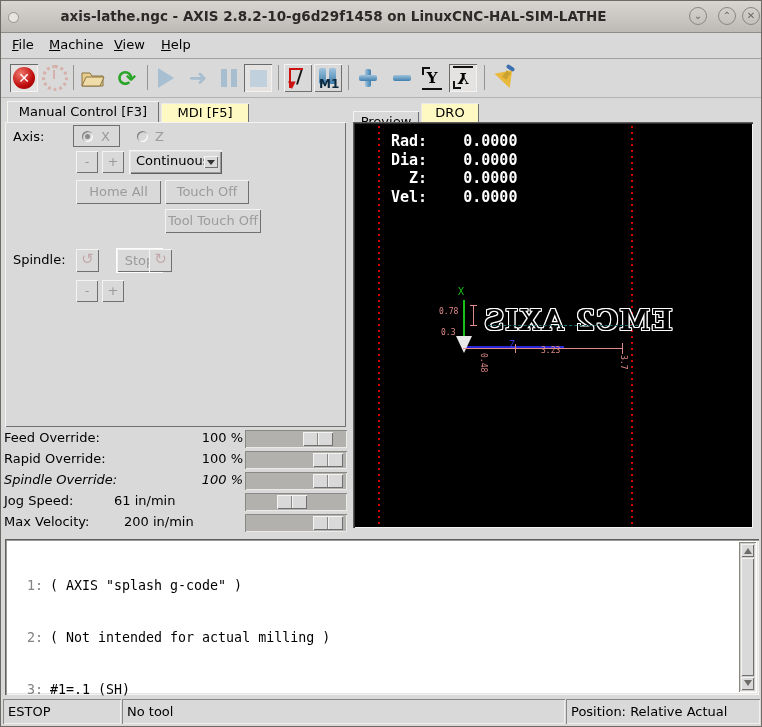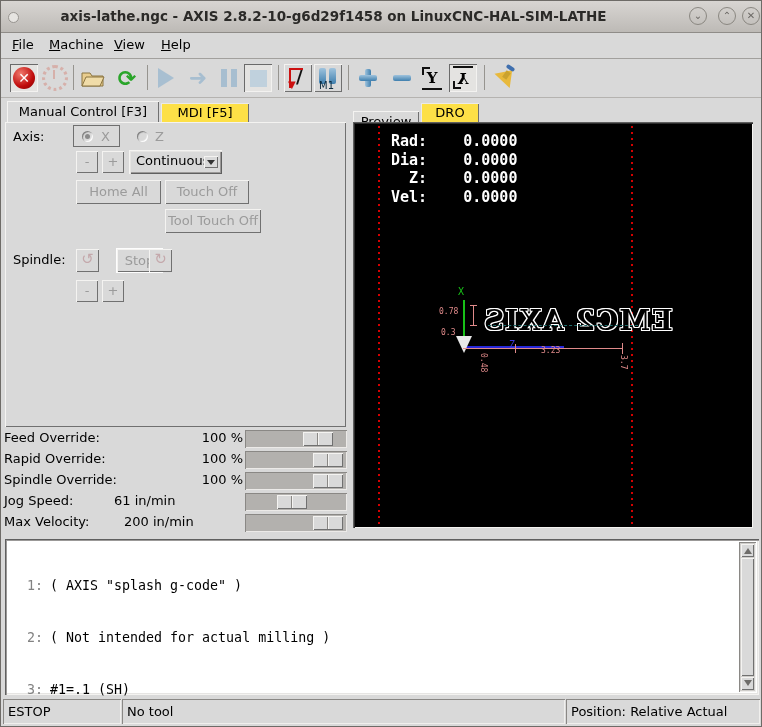--- a/index.html
+++ b/index.html
@@ -42,37 +42,37 @@
   .pause-bars{display:flex;gap:4px;}
   .pause-bars i{width:6px;height:18px;background:#77a5c9;}
   .stop-sq{width:17px;height:17px;background:#9cc0da;}
   .skip-glyph{position:relative;width:18px;height:20px;}
   .skip-glyph .brk{position:absolute;left:0;top:0;width:12px;height:18px;border-left:2px solid #cc1111;border-top:2px solid #cc1111;}
   .skip-glyph .arr{position:absolute;left:-1px;bottom:-2px;color:#cc1111;font-size:10px;}
   .skip-glyph .sl{position:absolute;left:7px;top:-2px;font-size:18px;font-weight:bold;color:#111;}
   .m1-glyph{position:relative;width:18px;height:20px;}
   .m1-glyph i{position:absolute;top:0;width:7px;height:16px;background:linear-gradient(#9fc3dd,#3f7fae);border-radius:2px;}
   .m1-glyph i.b2{left:10px;}
-  .m1-glyph em{position:absolute;left:0;bottom:-3px;font-style:normal;font-size:10px;font-weight:normal;color:#0a2a3f;}
+  .m1-glyph em{position:absolute;left:0;bottom:-3px;font-style:normal;font-size:12px;font-weight:bold;color:#0a2a3f;}
   .plus-g{position:relative;width:18px;height:18px;}
   .plus-g:before{content:"";position:absolute;left:6px;top:0;width:6px;height:18px;background:linear-gradient(90deg,#9fc3dd,#3f7fae);border-radius:2px;}
   .plus-g:after{content:"";position:absolute;left:0;top:6px;width:18px;height:6px;background:linear-gradient(#9fc3dd,#3f7fae);border-radius:2px;}
   .minus-g{width:18px;height:6px;background:linear-gradient(#9fc3dd,#3f7fae);border-radius:2px;}
   .yview{font-family:"DejaVu Serif","Liberation Serif",serif;font-weight:bold;font-size:15px;position:relative;padding:0 3px;}
   .yview .tl{position:absolute;left:-2px;top:-2px;width:6px;height:6px;border-left:2px solid #111;border-top:2px solid #111;}
   .yview .bb{position:absolute;left:-2px;right:-2px;bottom:-3px;border-bottom:2px solid #111;}
   .broom{position:relative;width:24px;height:24px;}
   .broom .stick{position:absolute;left:13px;top:0;width:9px;height:4px;background:#3f6fae;transform:rotate(35deg);border-radius:2px;}
   .broom .head{position:absolute;left:1px;top:3px;width:0;height:0;border-right:17px solid #e8b93c;border-top:6px solid transparent;border-bottom:12px solid transparent;transform:rotate(8deg);}
   .broom .band{position:absolute;left:11px;top:5px;width:5px;height:8px;background:#caa22f;transform:rotate(35deg);}
 
   
   .tab{position:absolute;background:#d9d9d9;box-shadow:inset 1px 1px 0 #f4f3f1, inset -1px 0 0 #707070;
        text-align:center;line-height:21px;}
-  .tab.inactive{background:#fde047;height:19px!important;line-height:19px;box-shadow:inset 1px 1px 0 #eceae8, inset -1px 0 0 #707070;}
+  .tab.inactive{background:#fef9c3;height:19px!important;line-height:19px;box-shadow:inset 1px 1px 0 #eceae8, inset -1px 0 0 #707070;}
   .nbframe{position:absolute;background:#d9d9d9;box-shadow:inset 1px 1px 0 #f4f3f1, inset -1px -1px 0 #707070;}
 
   .small-btn{position:absolute;background:#d9d9d9;color:#9b9b9b;text-align:center;}
   .disabled-text{color:#9b9b9b;}
   .radio{position:absolute;width:11px;height:11px;border-radius:50%;background:#d9d9d9;
          box-shadow:inset 1px 1px 1px #7a7a7a, inset -1px -1px 1px #fff;}
   .radio .dot{position:absolute;left:3px;top:3px;width:5px;height:5px;border-radius:50%;background:#8a8a8a;}
 
   .optmenu{position:absolute;background:#d9d9d9;}
   .optmenu .lab{position:absolute;left:7px;top:3px;color:#000;}
@@ -257,21 +257,21 @@
         <div class="handle" style="left: 57.76px;"></div>
       </div>
   </div>
   <div class="abs" style="left:0;top:450px;width:348px;height:19px;">
     <span class="srow-label">Rapid Override:</span>
     <span class="abs" style="right:106px;">100 %</span>
     <div class="trough" style="top:0;">
         <div class="handle" style="left: 67.96px;"></div>
       </div>
   </div>
-  <div class="abs" style="left:0;top:471px;width:348px;height:19px;">
+  <div class="abs" style="left:0;top:471px;width:348px;height:19px;font-style:italic;">
     <span class="srow-label">Spindle Override:</span>
     <span class="abs" style="right:106px;">100 %</span>
     <div class="trough" style="top:0;">
         <div class="handle" style="left: 67.96px;"></div>
       </div>
   </div>
   <div class="abs" style="left:0;top:492px;width:348px;height:19px;">
     <span class="srow-label">Jog Speed:</span>
     <span class="abs" style="left:113px;">61 in/min</span>
     <div class="trough" style="top:0;">

